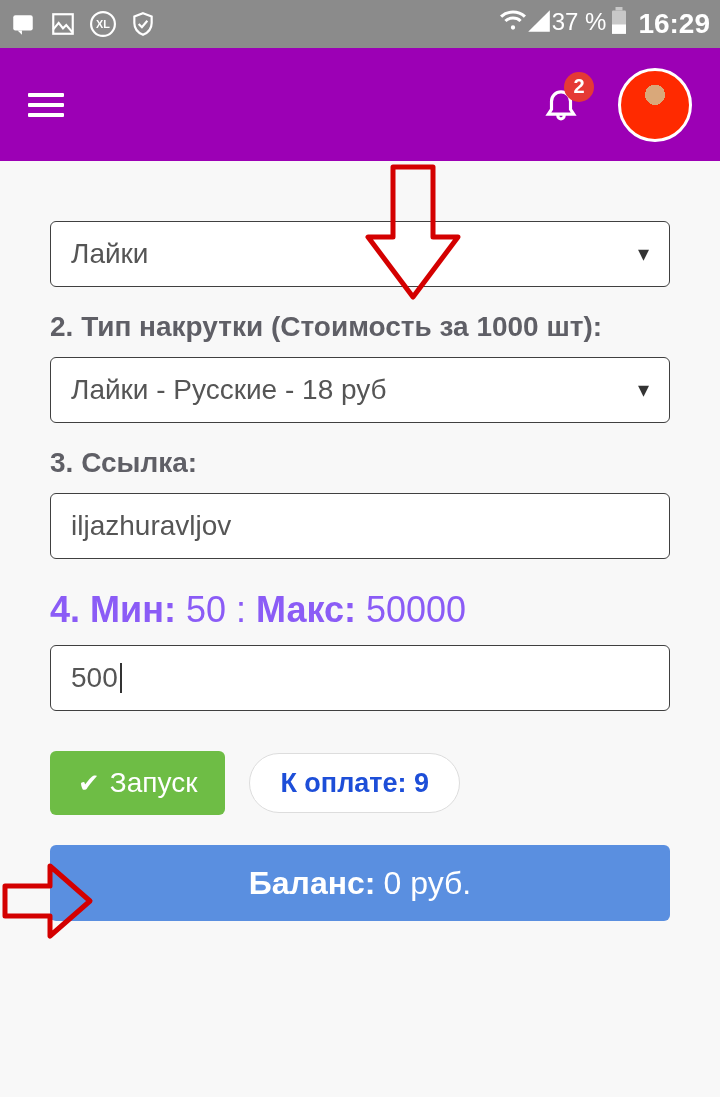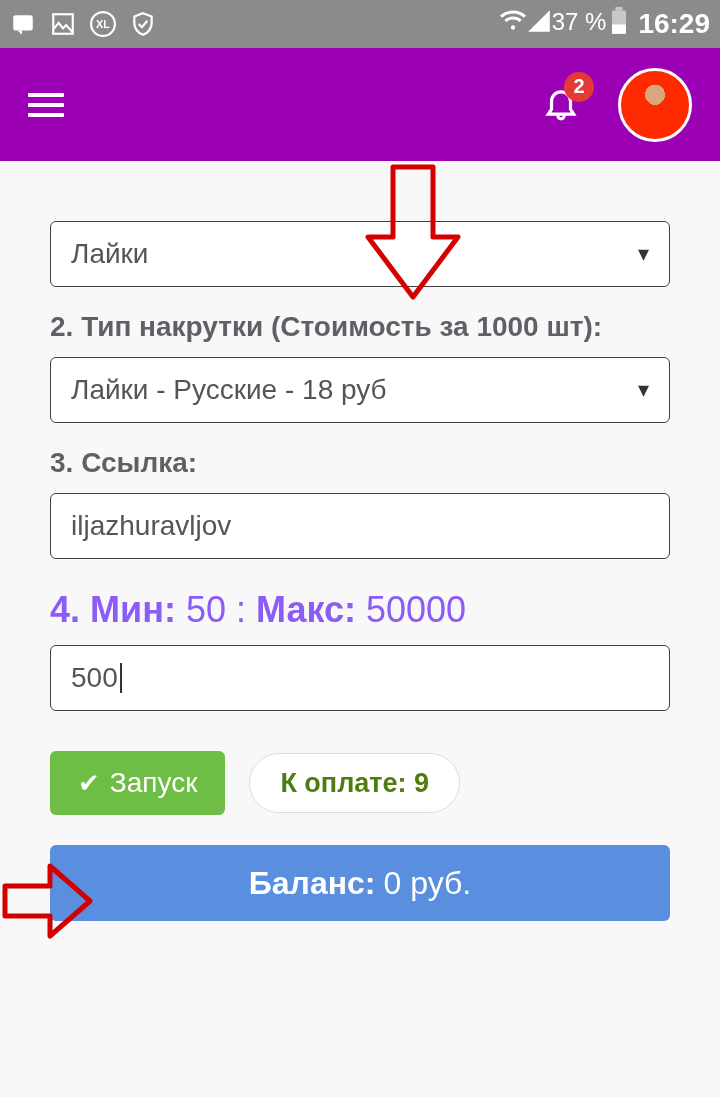--- a/index.html
+++ b/index.html
@@ -28,21 +28,21 @@
   .select, .text-input { width: 100%; height: 66px; background: #fff; border: 1px solid #404040; border-radius: 6px; padding: 0 20px; font-size: 28px; color: #555; display: flex; align-items: center; position: relative; }
   .select::after { content: "▾"; position: absolute; right: 20px; color: #333; font-size: 22px; }
   .text-input input { border: none; outline: none; width: 100%; font-size: 28px; color: #555; background: transparent; }
   .minmax-line { color: #8b5cf6; font-size: 36px; margin: 30px 0 14px 0; }
   .minmax-line .lbl { font-weight: bold; }
   .caret { display:inline-block; width:2px; height:30px; background:#333; margin-left:2px; vertical-align:middle; }
 
   .action-row { display: flex; align-items: center; gap: 24px; margin-top: 40px; }
   .run-btn { background: #6ebd45; color: #fff; border: none; border-radius: 6px; height: 64px; display: flex; align-items: center; justify-content: center; gap: 10px; padding: 0 28px; font-size: 28px; cursor: pointer; }
   .check { font-size: 26px; }
-  .pay-pill { background: #fff; border: 1px solid #ddd; border-radius: 32px; height: 60px; display: flex; align-items: center; padding: 0 30px; font-size: 27px; color: #4d7c0f; font-weight: bold; }
+  .pay-pill { background: #fff; border: 1px solid #ddd; border-radius: 32px; height: 60px; display: flex; align-items: center; padding: 0 30px; font-size: 27px; color: #1d4ed8; font-weight: bold; }
 
   .balance-bar { margin-top: 30px; height: 76px; background: #5a8fe0; border-radius: 6px; display: flex; align-items: center; justify-content: center; font-size: 32px; color: #fff; text-align: right; }
   .balance-bar .lbl { font-weight: bold; margin-right: 8px; }
 
   
   .arrow-down { position: absolute; left: 363px; top: 162px; pointer-events:none; }
   .arrow-right { position: absolute; left: 0px; top: 861px; pointer-events:none; }
 </style>
 </head>
 <body>

